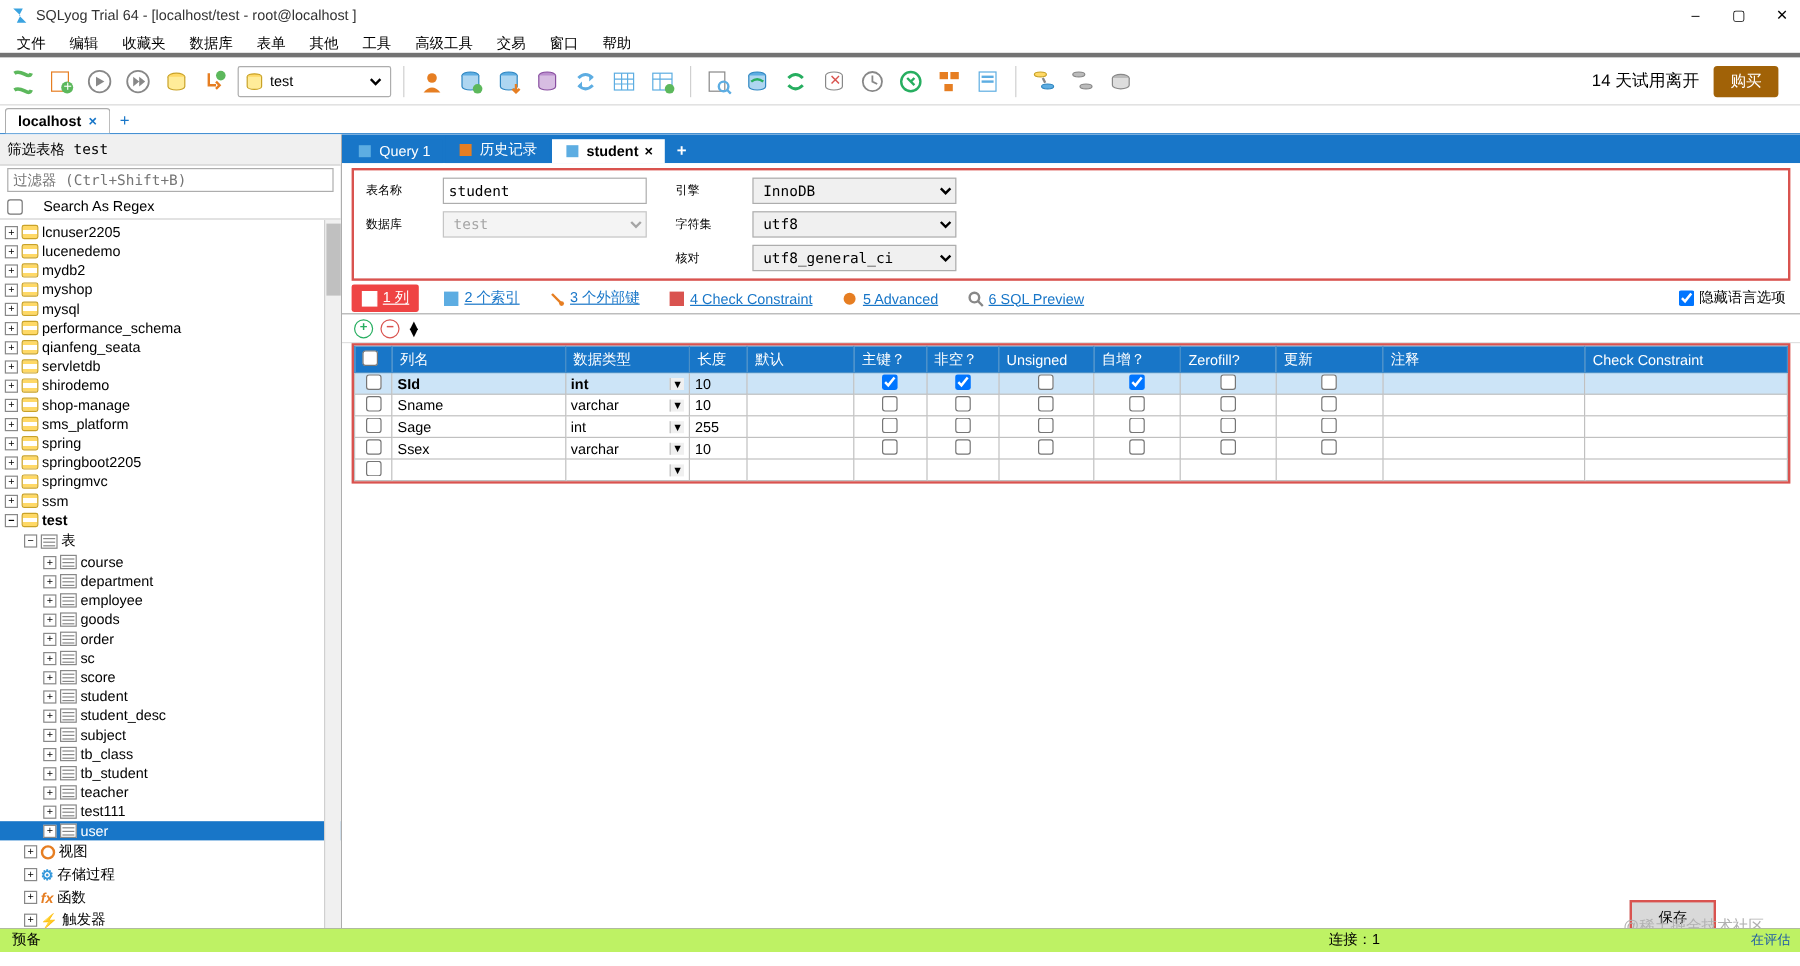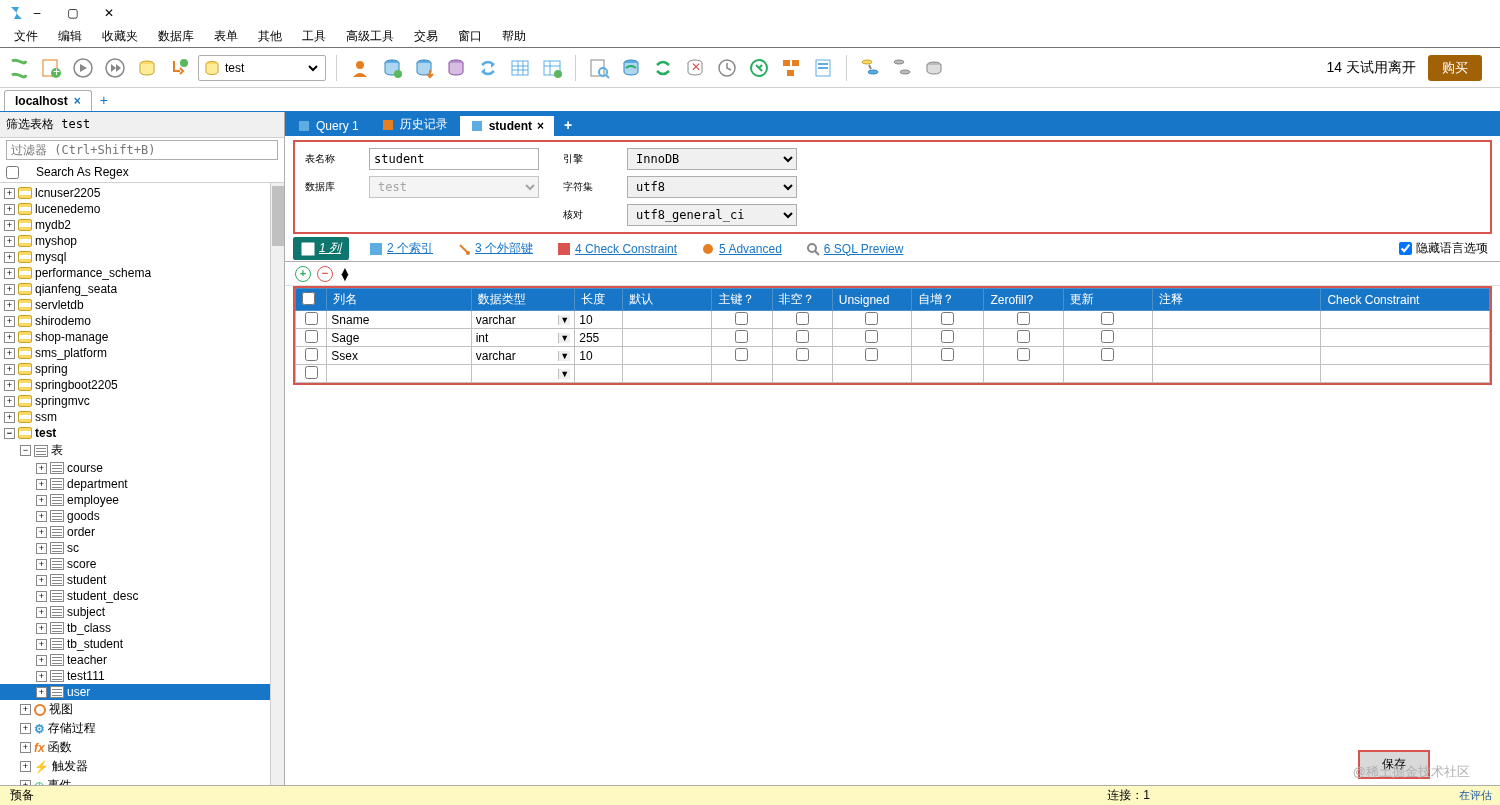--- a/index.html
+++ b/index.html
@@ -2,21 +2,21 @@
 <html><head>
 <meta charset="utf-8">
 <style>
 * { margin: 0; padding: 0; box-sizing: border-box; font-family: "Microsoft YaHei", SimSun, sans-serif; font-size: 12px; }
 body { background: #fff; width: 1500px; height: 805px; overflow: hidden; position: relative; }
 .titlebar { height: 26px; display: flex; align-items: center; padding: 0 8px; background: #fff; }
 .titlebar .app-icon { width: 16px; height: 16px; margin-right: 6px; }
 .titlebar .title { flex: 1; color: #333; }
 .titlebar .win-controls { display: flex; gap: 22px; }
 .titlebar .win-btn { width: 14px; height: 14px; display: inline-flex; align-items: center; justify-content: center; cursor: pointer; color: #000; }
-.menubar { height: 22px; display: flex; padding: 0 4px; background: #fff; border-bottom: 1px solid #737373; }
+.menubar { height: 22px; display: flex; padding: 0 4px; background: #fff; border-bottom: 4px solid #737373; }
 .menubar .menu-item { padding: 2px 10px; cursor: pointer; }
 .toolbar { height: 40px; display: flex; align-items: center; padding: 0 6px; background: #fff; border-bottom: 1px solid #d0d0d0; gap: 6px; }
 .toolbar .tb-btn { width: 26px; height: 26px; display: inline-flex; align-items: center; justify-content: center; cursor: pointer; border-radius: 2px; }
 .toolbar .tb-sep { width: 1px; height: 26px; background: #d0d0d0; margin: 0 4px; }
 .toolbar .db-select { display: inline-flex; align-items: center; border: 1px solid #adadad; border-radius: 2px; height: 26px; padding: 0 4px; background: #fff; }
 .toolbar .db-select select { border: none; outline: none; width: 100px; font-size: 12px; background: transparent; }
 .trial { margin-left: auto; display: flex; align-items: center; gap: 12px; padding-right: 12px; }
 .buy-btn { background: #a16207; color: #fff; padding: 4px 14px; border-radius: 3px; cursor: pointer; font-size: 13px; }
 .conn-tabs { height: 24px; display: flex; align-items: flex-end; background: #fff; border-bottom: 1px solid #1876c8; padding-left: 4px; }
 .conn-tab { background: #fff; border: 1px solid #adadad; border-bottom: none; padding: 3px 10px; border-radius: 3px 3px 0 0; display: flex; align-items: center; gap: 6px; font-weight: bold; }
@@ -49,54 +49,55 @@
 .doc-tab.active { background: #fff; color: #000; font-weight: bold; }
 .doc-tab .tab-close { cursor: pointer; }
 .doc-tab-add { padding: 3px 8px; color: #fff; cursor: pointer; font-size: 14px; font-weight: bold; }
 .table-designer { flex: 1; display: flex; flex-direction: column; background: #fff; overflow: hidden; }
 .designer-top { border: 2px solid #d9534f; margin: 4px 8px 2px 8px; padding: 6px 10px; display: grid; grid-template-columns: 50px 180px 50px 180px; gap: 6px 14px; align-items: center; font-family: SimSun, monospace; }
 .designer-top label { font-size: 10px; }
 .designer-top input, .designer-top select { border: 1px solid #adadad; padding: 2px 4px; height: 22px; font-family: SimSun, monospace; font-size: 12px; width: 170px; }
 .designer-top select { background: #f0f0f0; }
 .sub-tabs { height: 26px; border-bottom: 1px solid #adadad; display: flex; align-items: center; padding-left: 8px; gap: 16px; }
 .sub-tab { display: flex; align-items: center; gap: 4px; cursor: pointer; padding: 3px 4px; }
-.sub-tab.active { background: #0f766e; color: #fff; padding: 3px 8px; border-radius: 2px; font-style: italic; }
+.sub-tab.active { background: #ef4444; color: #fff; padding: 3px 8px; border-radius: 2px; }
 .hide-lang { margin-left: auto; padding-right: 12px; display: flex; align-items: center; gap: 4px; }
 .col-toolbar { height: 24px; display: flex; align-items: center; padding-left: 10px; gap: 6px; border-bottom: 1px solid #e0e0e0; }
 .round-btn { width: 16px; height: 16px; border-radius: 50%; border: 1px solid; display: inline-flex; align-items: center; justify-content: center; font-size: 11px; cursor: pointer; font-weight: bold; line-height: 1; }
 .round-btn.add { border-color: #27ae60; color: #27ae60; }
 .round-btn.del { border-color: #d9534f; color: #d9534f; }
 .up-down { display: flex; flex-direction: column; line-height: 6px; font-size: 8px; cursor: pointer; }
 .columns-grid-wrap { border: 2px solid #d9534f; margin: 0 8px 6px 8px; overflow: auto; }
 .columns-grid { border-collapse: collapse; width: 100%; font-family: SimSun, monospace; font-size: 12px; }
 .columns-grid th { background: #1876c8; color: #fff; font-weight: normal; text-align: left; padding: 2px 6px; border: 1px solid #4a8fc7; height: 18px; }
 .columns-grid td { border: 1px solid #c0c0c0; padding: 0 4px; height: 18px; background: #fff; }
 .columns-grid tr.selected td { background: #cce4f7; }
 .columns-grid tr.selected td:nth-child(2), .columns-grid tr.selected td:nth-child(3) { font-weight: bold; }
 .cell-check { text-align: center; }
 .cell-check input { margin: 0; }
 .dtype-cell { display: flex; align-items: center; justify-content: space-between; }
 .dtype-cell .dd { width: 12px; text-align: center; border-left: 1px solid #c0c0c0; cursor: pointer; background: #f0f0f0; font-size: 9px; }
 .save-area { position: absolute; right: 70px; bottom: 26px; }
 .save-btn { border: 2px solid #d9534f; background: #d9d9d9; padding: 4px 22px; cursor: pointer; }
-.statusbar { position: absolute; bottom: 0; left: 0; right: 0; height: 20px; background: #fef9c3; border-top: 1px solid #adadad; display: flex; align-items: center; padding: 0 10px; font-size: 12px; }
+.statusbar { position: absolute; bottom: 12px; left: 0; right: 0; height: 20px; background: #bef264; border-top: 1px solid #adadad; display: flex; align-items: center; padding: 0 10px; font-size: 12px; }
 .statusbar .spacer { flex: 1; }
 .watermark { position: absolute; right: 30px; bottom: 24px; color: #b0b0b0; font-size: 13px; pointer-events: none; }
 .tip { position: absolute; right: 8px; bottom: 2px; color: #1e5aa6; font-size: 11px; }
 svg { display: block; }
 </style>
 </head>
 <body>
 
 <div class="titlebar">
   <span class="app-icon">
     <svg viewBox="0 0 16 16">
         <path d="M3 2 L11 2 L8 8 L14 14 L6 14 L9 8 Z" fill="#3aa3e0"></path>
       </svg>
   </span>
+  <span class="title">SQLyog Trial 64 - [localhost/test - root@localhost ]</span>
   <div class="win-controls">
     <span class="win-btn">–</span>
     <span class="win-btn">▢</span>
     <span class="win-btn">✕</span>
   </div>
 </div>
 
 <div class="menubar">
   <span class="menu-item">文件</span>
   <span class="menu-item">编辑</span>
@@ -602,20 +603,40 @@
                 <th style="width: 50px;">非空？</th>
                 <th style="width: 66px;">Unsigned</th>
                 <th style="width: 60px;">自增？</th>
                 <th style="width: 66px;">Zerofill?</th>
                 <th style="width: 74px;">更新</th>
                 <th style="width: 140px;">注释</th>
                 <th style="width: 140px;">Check Constraint</th>
               </tr>
             </thead>
           <tbody id="grid-body">
+              <tr class="selected">
+                <td class="cell-check"><input type="checkbox" style=""></td>
+                <td>SId</td>
+                <td>
+                  <div class="dtype-cell">
+                    <span>int</span>
+                    <span class="dd">▼</span>
+                  </div>
+                </td>
+                <td>10</td>
+                <td></td>
+                <td class="cell-check"><input type="checkbox" checked="" style=""></td>
+                <td class="cell-check"><input type="checkbox" checked="" style=""></td>
+                <td class="cell-check"><input type="checkbox" style=""></td>
+                <td class="cell-check"><input type="checkbox" checked="" style=""></td>
+                <td class="cell-check"><input type="checkbox" style=""></td>
+                <td class="cell-check"><input type="checkbox" style=""></td>
+                <td></td>
+                <td></td>
+              </tr>
               <tr>
                 <td class="cell-check"><input type="checkbox" style=""></td>
                 <td>Sname</td>
                 <td>
                   <div class="dtype-cell">
                     <span>varchar</span>
                     <span class="dd">▼</span>
                   </div>
                 </td>
                 <td>10</td>

